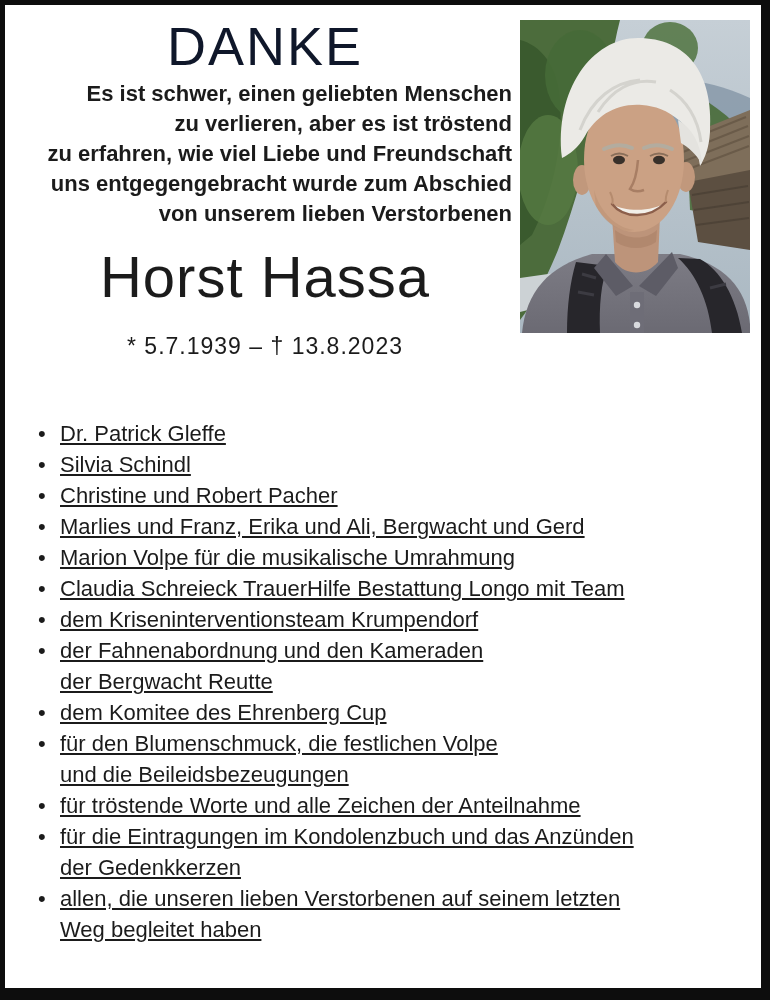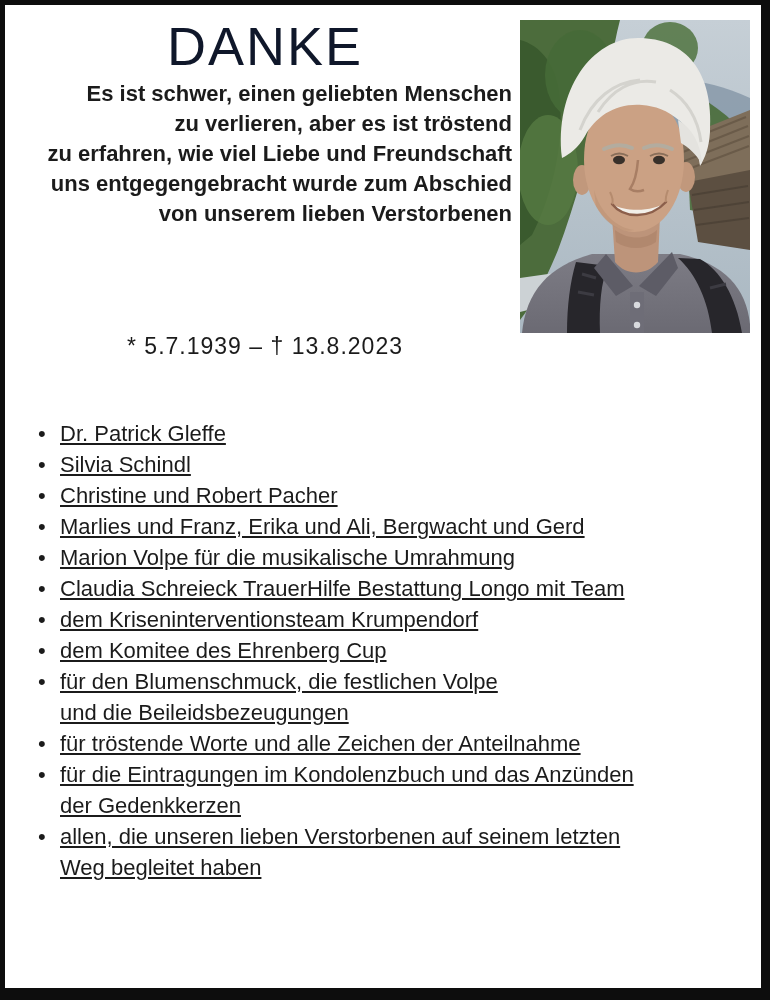--- a/index.html
+++ b/index.html
@@ -108,20 +108,21 @@
   <div class="card">
 
     <div class="headline">DANKE</div>
 
     <div class="intro">Es ist schwer, einen geliebten Menschen
 zu verlieren, aber es ist tröstend
 zu erfahren, wie viel Liebe und Freundschaft
 uns entgegengebracht wurde zum Abschied
 von unserem lieben Verstorbenen</div>
 
+    <div class="deceased-name">Horst Hassa</div>
 
     <div class="life-dates">* 5.7.1939 – † 13.8.2023</div>
 
     <div class="photo" title="Elderly man with white hair smiling outdoors, grey polo shirt and backpack straps, trees and alpine cabin behind">
       <svg viewBox="0 0 230 313" preserveAspectRatio="none">
         <defs>
           <linearGradient id="sky" x1="0" y1="0" x2="0" y2="1">
             <stop offset="0" stop-color="#c6cfd6"></stop>
             <stop offset="1" stop-color="#aab8c2"></stop>
           </linearGradient>
@@ -194,20 +195,22 @@
 
 
     <ul class="thanks-list">
       <li>Dr. Patrick Gleffe</li>
       <li>Silvia Schindl</li>
       <li>Christine und Robert Pacher</li>
       <li>Marlies und Franz, Erika und Ali, Bergwacht und Gerd</li>
       <li>Marion Volpe für die musikalische Umrahmung</li>
       <li>Claudia Schreieck TrauerHilfe Bestattung Longo mit Team</li>
       <li>dem Kriseninterventionsteam Krumpendorf</li>
+      <li>der Fahnenabordnung und den Kameraden
+der Bergwacht Reutte</li>
       <li>dem Komitee des Ehrenberg Cup</li>
       <li>für den Blumenschmuck, die festlichen Volpe
 und die Beileidsbezeugungen</li>
       <li>für tröstende Worte und alle Zeichen der Anteilnahme</li>
       <li>für die Eintragungen im Kondolenzbuch und das Anzünden
 der Gedenkkerzen</li>
       <li>allen, die unseren lieben Verstorbenen auf seinem letzten
 Weg begleitet haben</li>
     </ul>
 

